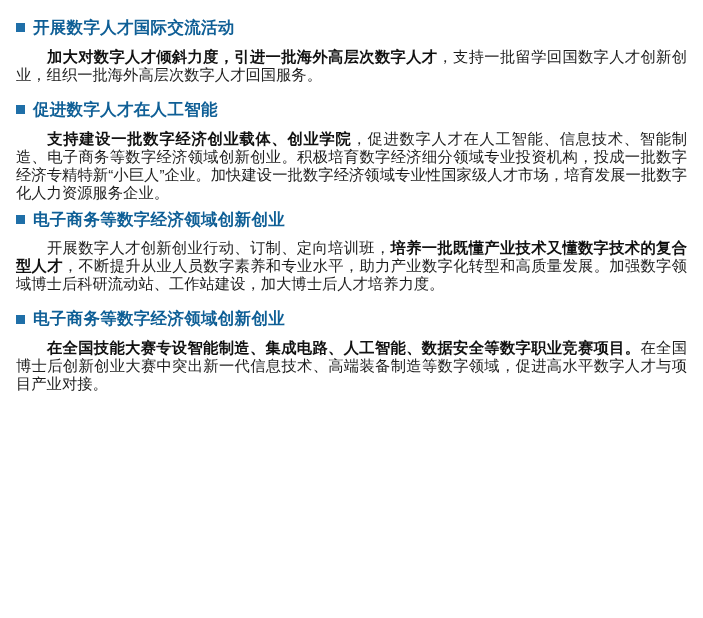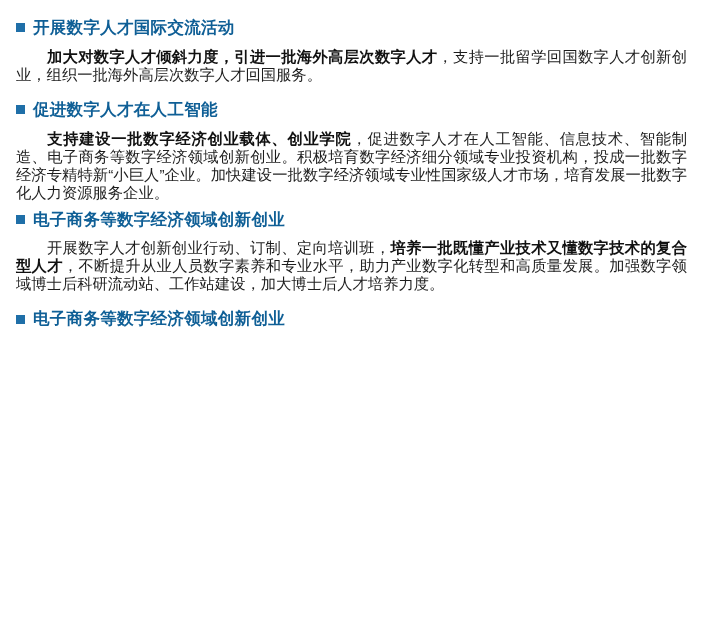--- a/index.html
+++ b/index.html
@@ -93,15 +93,16 @@
       <span class="htext">电子商务等数字经济领域创新创业</span>
     </div>
     <p class="para"><span class="indent"></span><span>开展数字人才创新创业行动、订制、定向培训班，</span><b>培养一批既懂产业技术又懂数字技术的复合型人才</b><span>，不断提升从业人员数字素养和专业水平，助力产业数字化转型和高质量发展。加强数字领域博士后科研流动站、工作站建设，加大博士后人才培养力度。</span></p>
   </div>
 
   <div class="section sec-4">
     <div class="heading">
       <span class="bullet"></span>
       <span class="htext">电子商务等数字经济领域创新创业</span>
     </div>
+    <p class="para"><span class="indent"></span><b>在全国技能大赛专设智能制造、集成电路、人工智能、数据安全等数字职业竞赛项目。</b><span>在全国博士后创新创业大赛中突出新一代信息技术、高端装备制造等数字领域，促进高水平数字人才与项目产业对接。</span></p>
   </div>
 
 </div>
 
 </body></html>

